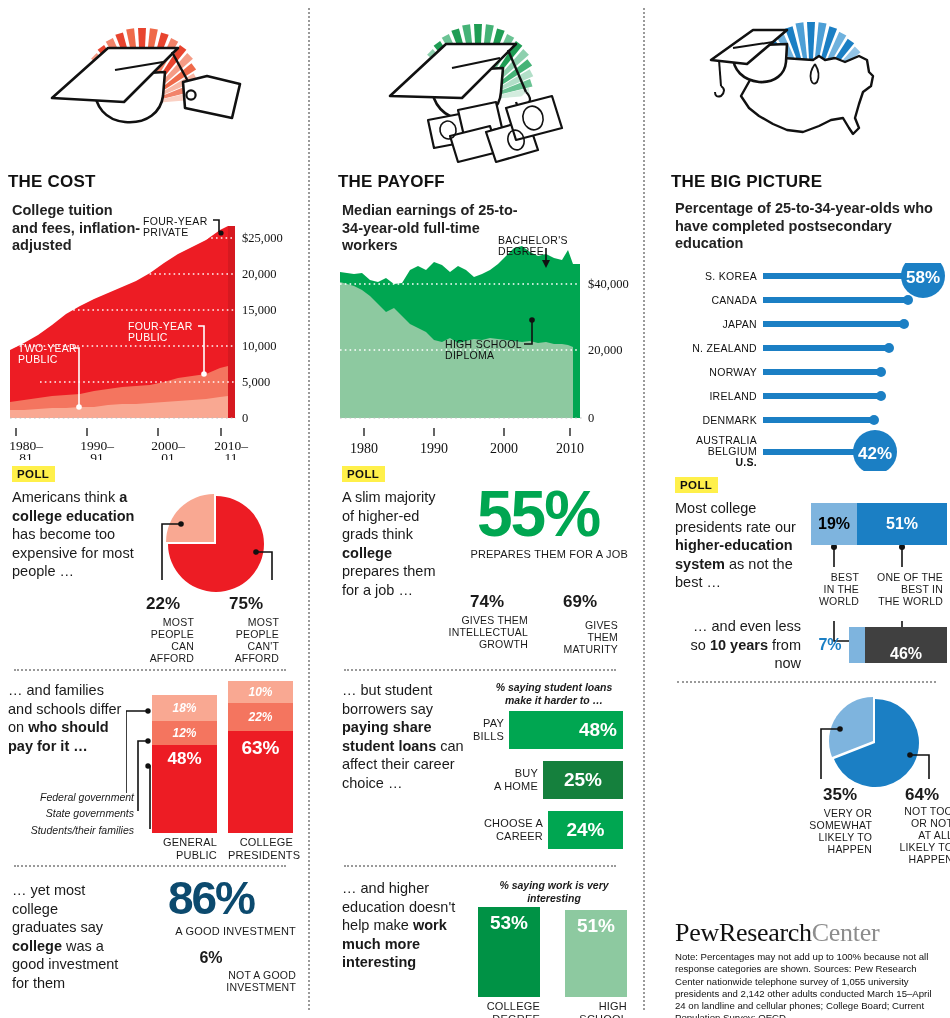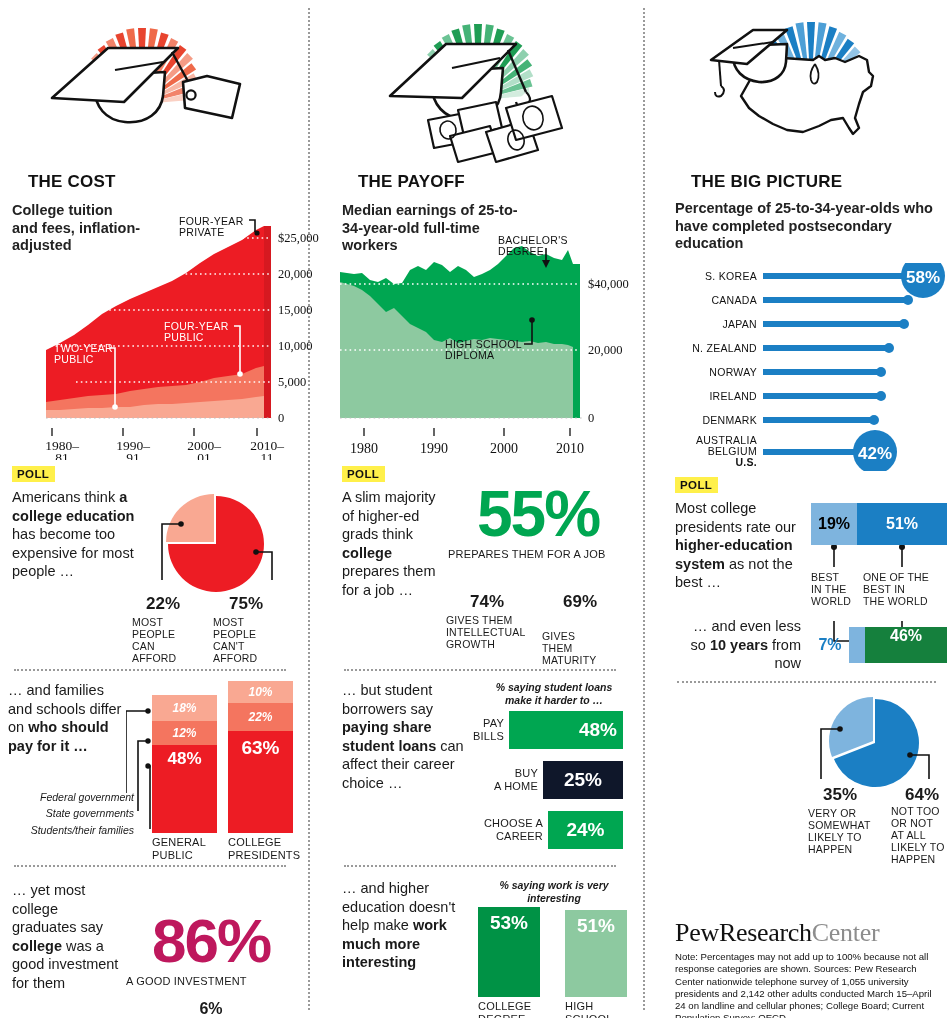--- a/index.html
+++ b/index.html
@@ -23,41 +23,41 @@
           border-left: 2px dotted #9a9a9a; }
   .vdiv-1 { left: 308px; }
   .vdiv-2 { left: 643px; }
 
   .hdots { border-top: 2px dotted #9a9a9a; height: 0; margin: 0; }
 
   
   .hero { position: relative; height: 172px; }
   .sec-title {
     font-size: 17px; font-weight: bold; letter-spacing: .2px;
-    color: #111; margin: 0 0 8px 28px;
+    color: #111; margin: 0 0 8px 8px;
   }
   .sec-sub {
     font-size: 14.5px; font-weight: bold; line-height: 1.22;
     color: #222; margin-left: 12px;
   }
 
   
   .poll-tag {
     display: inline-block; background: #fff04a; color: #111;
     font-size: 11.5px; font-weight: bold; letter-spacing: .4px;
     padding: 2px 6px 2px 5px; margin-left: 12px;
   }
 
   .body-copy {
     font-size: 14.5px; line-height: 1.28; color: #1a1a1a;
   }
   .body-copy b { font-weight: bold; }
 
   .cap { font-size: 10.5px; line-height: 1.15; letter-spacing: .2px;
-         text-align: left; color: #1a1a1a; }
+         text-align: right; color: #1a1a1a; }
   .big-pct { font-weight: bold; font-size: 17px; text-align: center; }
 
   .stack-seg { position: relative; color: #fff; font-weight: bold;
                display: flex; align-items: center; }
 
   svg { display: block; }
 
   .footer-note {
     font-size: 9.6px; line-height: 1.28; color: #111;
   }
@@ -120,21 +120,21 @@
 
         <g fill="#fff" stroke="#111" stroke-width="2.6" stroke-linejoin="round">
           <path d="M183 82 L207 76 L240 84 L232 118 L185 108 Z"></path>
         </g>
         <circle cx="191" cy="95" r="4.6" fill="#fff" stroke="#111" stroke-width="2.2"></circle>
       </svg>
     </div>
 
     <div class="sec-title">THE COST</div>
 
-    <div style="position:relative; height:260px;padding-left:36px;">
+    <div style="position:relative; height:260px;">
       <div class="sec-sub" style="position:absolute; left:0; top:2px; width:130px;">College tuition and fees, inflation-adjusted</div>
 
       <svg width="300" height="260" viewBox="0 0 300 260">
 
         <path d="M10 150
                  L24 143 L38 135 L52 125 L66 114 L80 106 L94 99 L108 93 L122 87
                  L136 81 L150 73 L164 63 L178 54 L192 47 L206 40 L220 30 L228 26
                  L228 218 L10 218 Z" fill="#ed1c24"></path>
 
         <rect x="228" y="26" width="7" height="192" fill="#d61920"></rect>
@@ -306,21 +306,21 @@
     </div>
 
     <div class="hdots" style="margin:6px 14px 0 14px;"></div>
 
     <div style="position:relative; height:150px; margin-top:14px;">
       <div class="body-copy" style="position:absolute; left:12px; top:0; width:110px;">
         <span>… yet most college graduates say </span><b>college</b><span> was a good investment for them</span>
       </div>
 
       <div style="position:absolute; left:126px; top:-4px; width:170px; text-align:center;">
-        <div style="font-size:62px; font-weight:bold; color:#be185d; line-height:.95; letter-spacing:-2px;margin-top:35px;">86%</div>
+        <div style="font-size:46px; font-weight:bold; color:#0c4a6e; line-height:.95; letter-spacing:-2px;">86%</div>
         <div class="cap" style="margin-top:4px; font-size:11px;">A GOOD INVESTMENT</div>
         <div style="font-size:16px; font-weight:bold; margin-top:12px;">6%</div>
         <div class="cap" style="margin-top:2px;">
           <div>NOT A GOOD</div>
           <div>INVESTMENT</div>
         </div>
       </div>
     </div>
   </div>
 
@@ -454,21 +454,21 @@
       <div style="position:absolute; left:116px; top:104px; width:82px; text-align:center;">
         <div class="big-pct">74%</div>
         <div class="cap" style="margin-top:2px;">
           <div>GIVES THEM</div>
           <div>INTELLECTUAL</div>
           <div>GROWTH</div>
         </div>
       </div>
       <div style="position:absolute; left:212px; top:104px; width:76px; text-align:center;">
         <div class="big-pct">69%</div>
-        <div class="cap" style="margin-top:18px;">
+        <div class="cap" style="margin-top:7px;">
           <div>GIVES</div>
           <div>THEM</div>
           <div>MATURITY</div>
         </div>
       </div>
     </div>
 
     <div class="hdots" style="margin:6px 14px 0 14px;"></div>
 
     <div style="position:relative; height:178px; margin-top:10px;">
@@ -490,21 +490,21 @@
         <div style="height:38px; width:114px; background:#00a651; display:flex; align-items:center; justify-content:flex-end; padding-right:6px;">
           <span style="color:#fff; font-weight:bold; font-size:19px;">48%</span>
         </div>
       </div>
 
       <div style="position:absolute; left:135px; top:80px; width:163px; display:flex; align-items:center;">
         <div class="cap" style="width:78px; text-align:right; padding-right:5px; font-size:11px;">
           <div>BUY</div>
           <div>A HOME</div>
         </div>
-        <div style="height:38px; width:80px; background:#0f172a; display:flex; align-items:center; justify-content:center;">
+        <div style="height:38px; width:80px; background:#15803d; display:flex; align-items:center; justify-content:center;">
           <span style="color:#fff; font-weight:bold; font-size:19px;">25%</span>
         </div>
       </div>
 
       <div style="position:absolute; left:135px; top:130px; width:163px; display:flex; align-items:center;">
         <div class="cap" style="width:83px; text-align:right; padding-right:5px; font-size:11px;">
           <div>CHOOSE A</div>
           <div>CAREER</div>
         </div>
         <div style="height:38px; width:75px; background:#00a651; display:flex; align-items:center; justify-content:center;">
@@ -675,21 +675,21 @@
         <div>ONE OF THE</div>
         <div>BEST IN</div>
         <div>THE WORLD</div>
       </div>
 
       <div style="position:absolute; left:148px; top:128px; display:flex; height:36px; align-items:stretch;">
         <div style="width:38px; display:flex; align-items:center; justify-content:center;">
           <span style="color:#1b7fc4; font-weight:bold; font-size:16px;">7%</span>
         </div>
         <div style="width:16px; background:#7eb4de;"></div>
-        <div style="width:82px; background:#15803d; display:flex; align-items:flex-start; justify-content:center;">
+        <div style="width:82px; background:#404040; display:flex; align-items:flex-end; justify-content:center;">
           <span style="color:#fff; font-weight:bold; font-size:16px;">46%</span>
         </div>
       </div>
     </div>
 
     <div class="hdots" style="margin:4px 14px 0 14px;"></div>
 
     <div style="position:relative; height:210px; margin-top:10px;">
 
       <svg width="150" height="120" viewBox="0 0 150 120" style="position:absolute; left:140px; top:0;">

